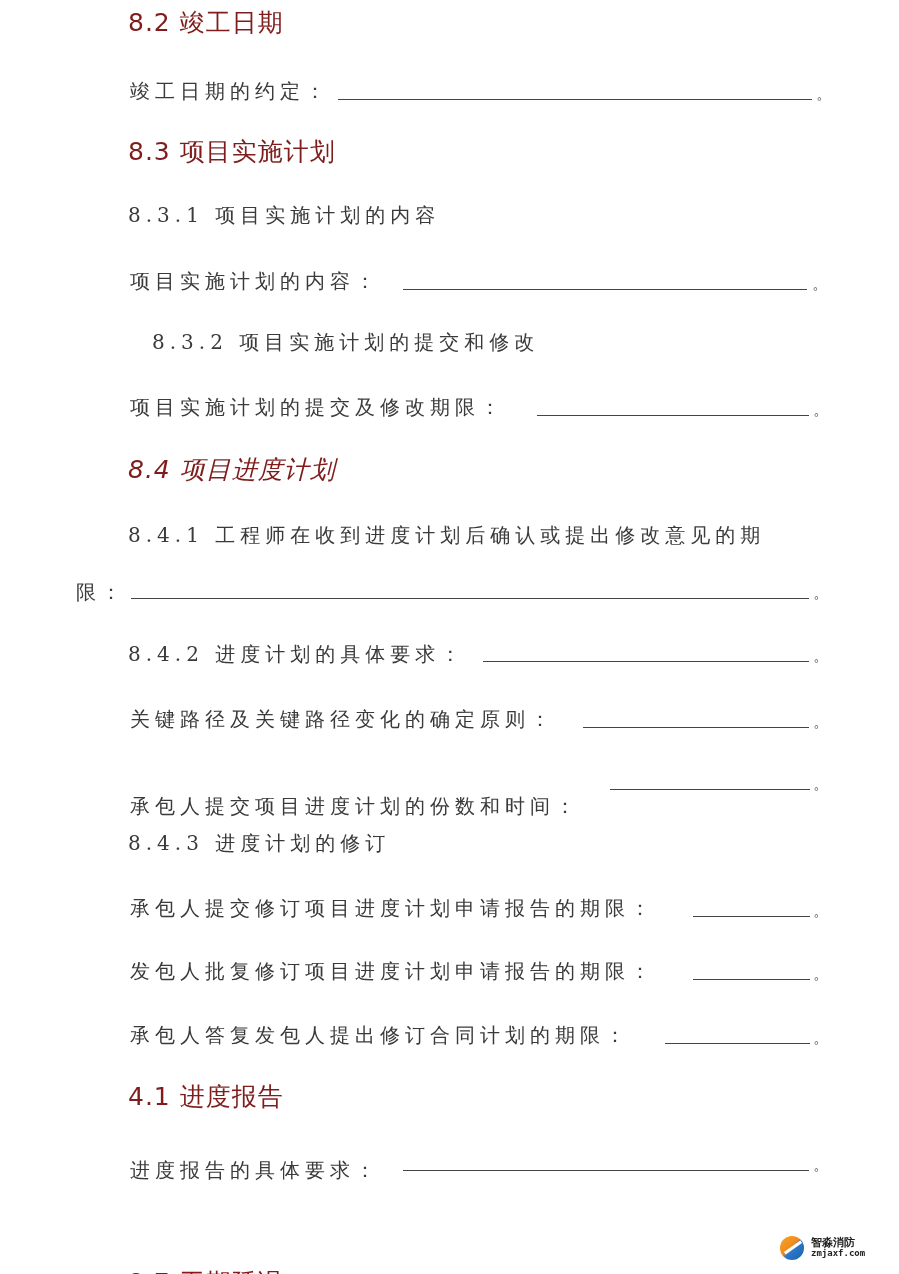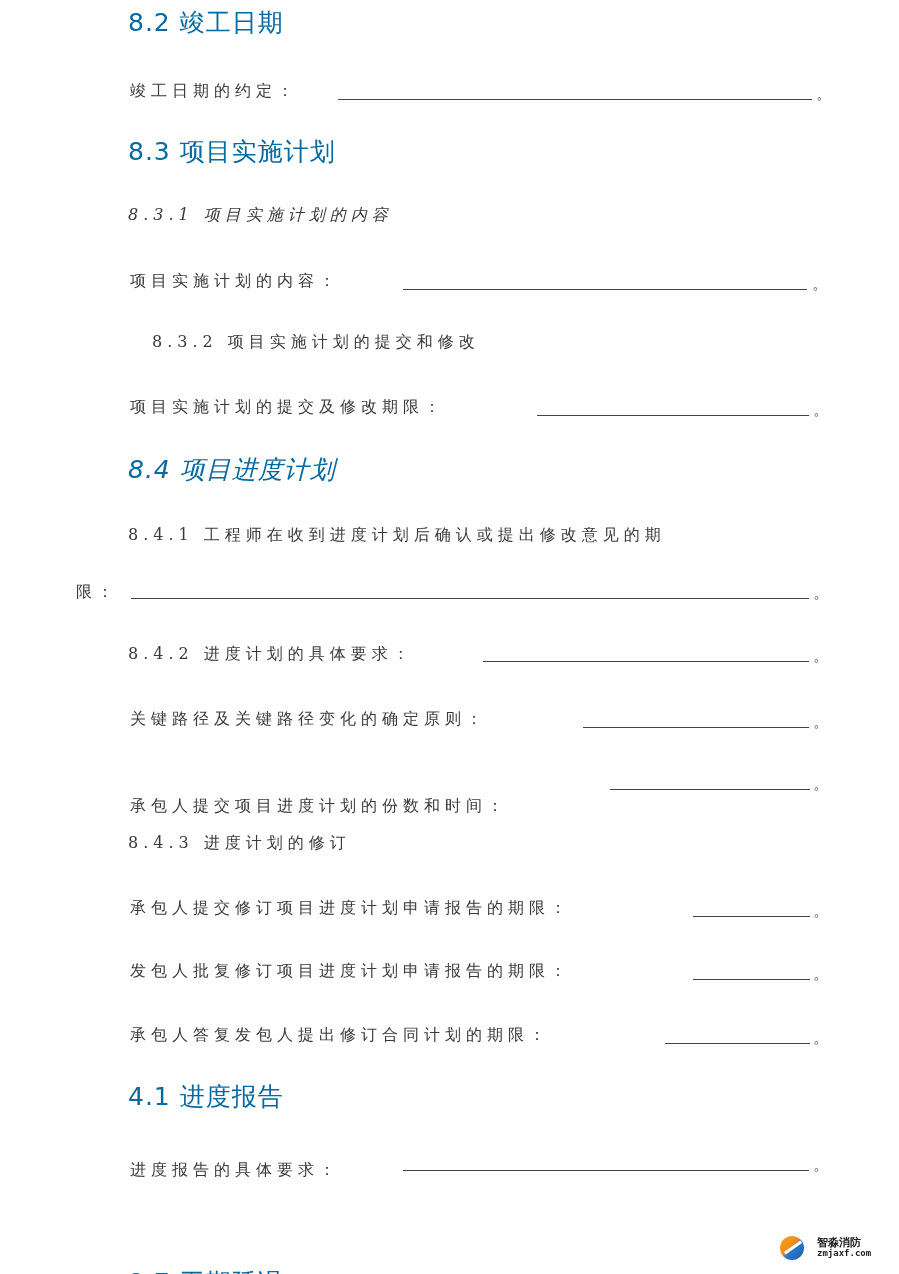--- a/index.html
+++ b/index.html
@@ -11,27 +11,27 @@
     width: 899px;
     height: 1274px;
     position: relative;
     overflow: hidden;
     color: #333333;
     font-family: "DejaVu Sans", "Liberation Sans", sans-serif;
   }
   .line {
     position: absolute;
     white-space: nowrap;
-    font-size: 16px;
+    font-size: 20px;
     line-height: 30px;
   }
   .heading {
     font-family: "DejaVu Sans", "Liberation Sans", sans-serif;
     font-size: 25px;
-    color: #0369a1;
+    color: #7f1d1d;
     letter-spacing: 1px;
   }
   .body-text {
     font-family: "DejaVu Serif", "Liberation Serif", serif;
     letter-spacing: 5px;
     color: #3a3a3a;
   }
   .blank {
     position: absolute;
     border-bottom: 1.6px solid #444444;
@@ -42,21 +42,21 @@
     font-size: 16px;
     color: #555;
     font-family: "DejaVu Sans", sans-serif;
   }
   .watermark {
     position: absolute;
     left: 780px;
     top: 1236px;
     display: flex;
     align-items: center;
-    gap: 13px;
+    gap: 7px;
   }
   .wm-logo {
     width: 24px;
     height: 24px;
     border-radius: 50%;
     background: linear-gradient(135deg, #f5a623 0%, #f08a1c 45%, #2a79c9 55%, #1b5fae 100%);
     position: relative;
     overflow: hidden;
   }
   .wm-logo::after {
@@ -89,21 +89,21 @@
 <body>
 
 <div class="line heading" style="left:128px; top:8px;">8.2 竣工日期</div>
 
 <div class="line body-text" style="left:130px; top:76px;">竣工日期的约定：</div>
 <div class="blank" style="left:338px; top:99px; width:474px;"></div>
 <div class="period" style="left:816px; top:84px;">。</div>
 
 <div class="line heading" style="left:128px; top:137px;">8.3 项目实施计划</div>
 
-<div class="line body-text" style="left:128px; top:200px;font-style:italic;">8.3.1 项目实施计划的内容</div>
+<div class="line body-text" style="left:128px; top:200px;">8.3.1 项目实施计划的内容</div>
 
 <div class="line body-text" style="left:130px; top:266px;">项目实施计划的内容：</div>
 <div class="blank" style="left:403px; top:289px; width:404px;"></div>
 <div class="period" style="left:812px; top:274px;">。</div>
 
 <div class="line body-text" style="left:128px; top:327px;margin-left:24px;">8.3.2 项目实施计划的提交和修改</div>
 
 <div class="line body-text" style="left:130px; top:392px;">项目实施计划的提交及修改期限：</div>
 <div class="blank" style="left:537px; top:415px; width:272px;"></div>
 <div class="period" style="left:813px; top:400px;">。</div>

